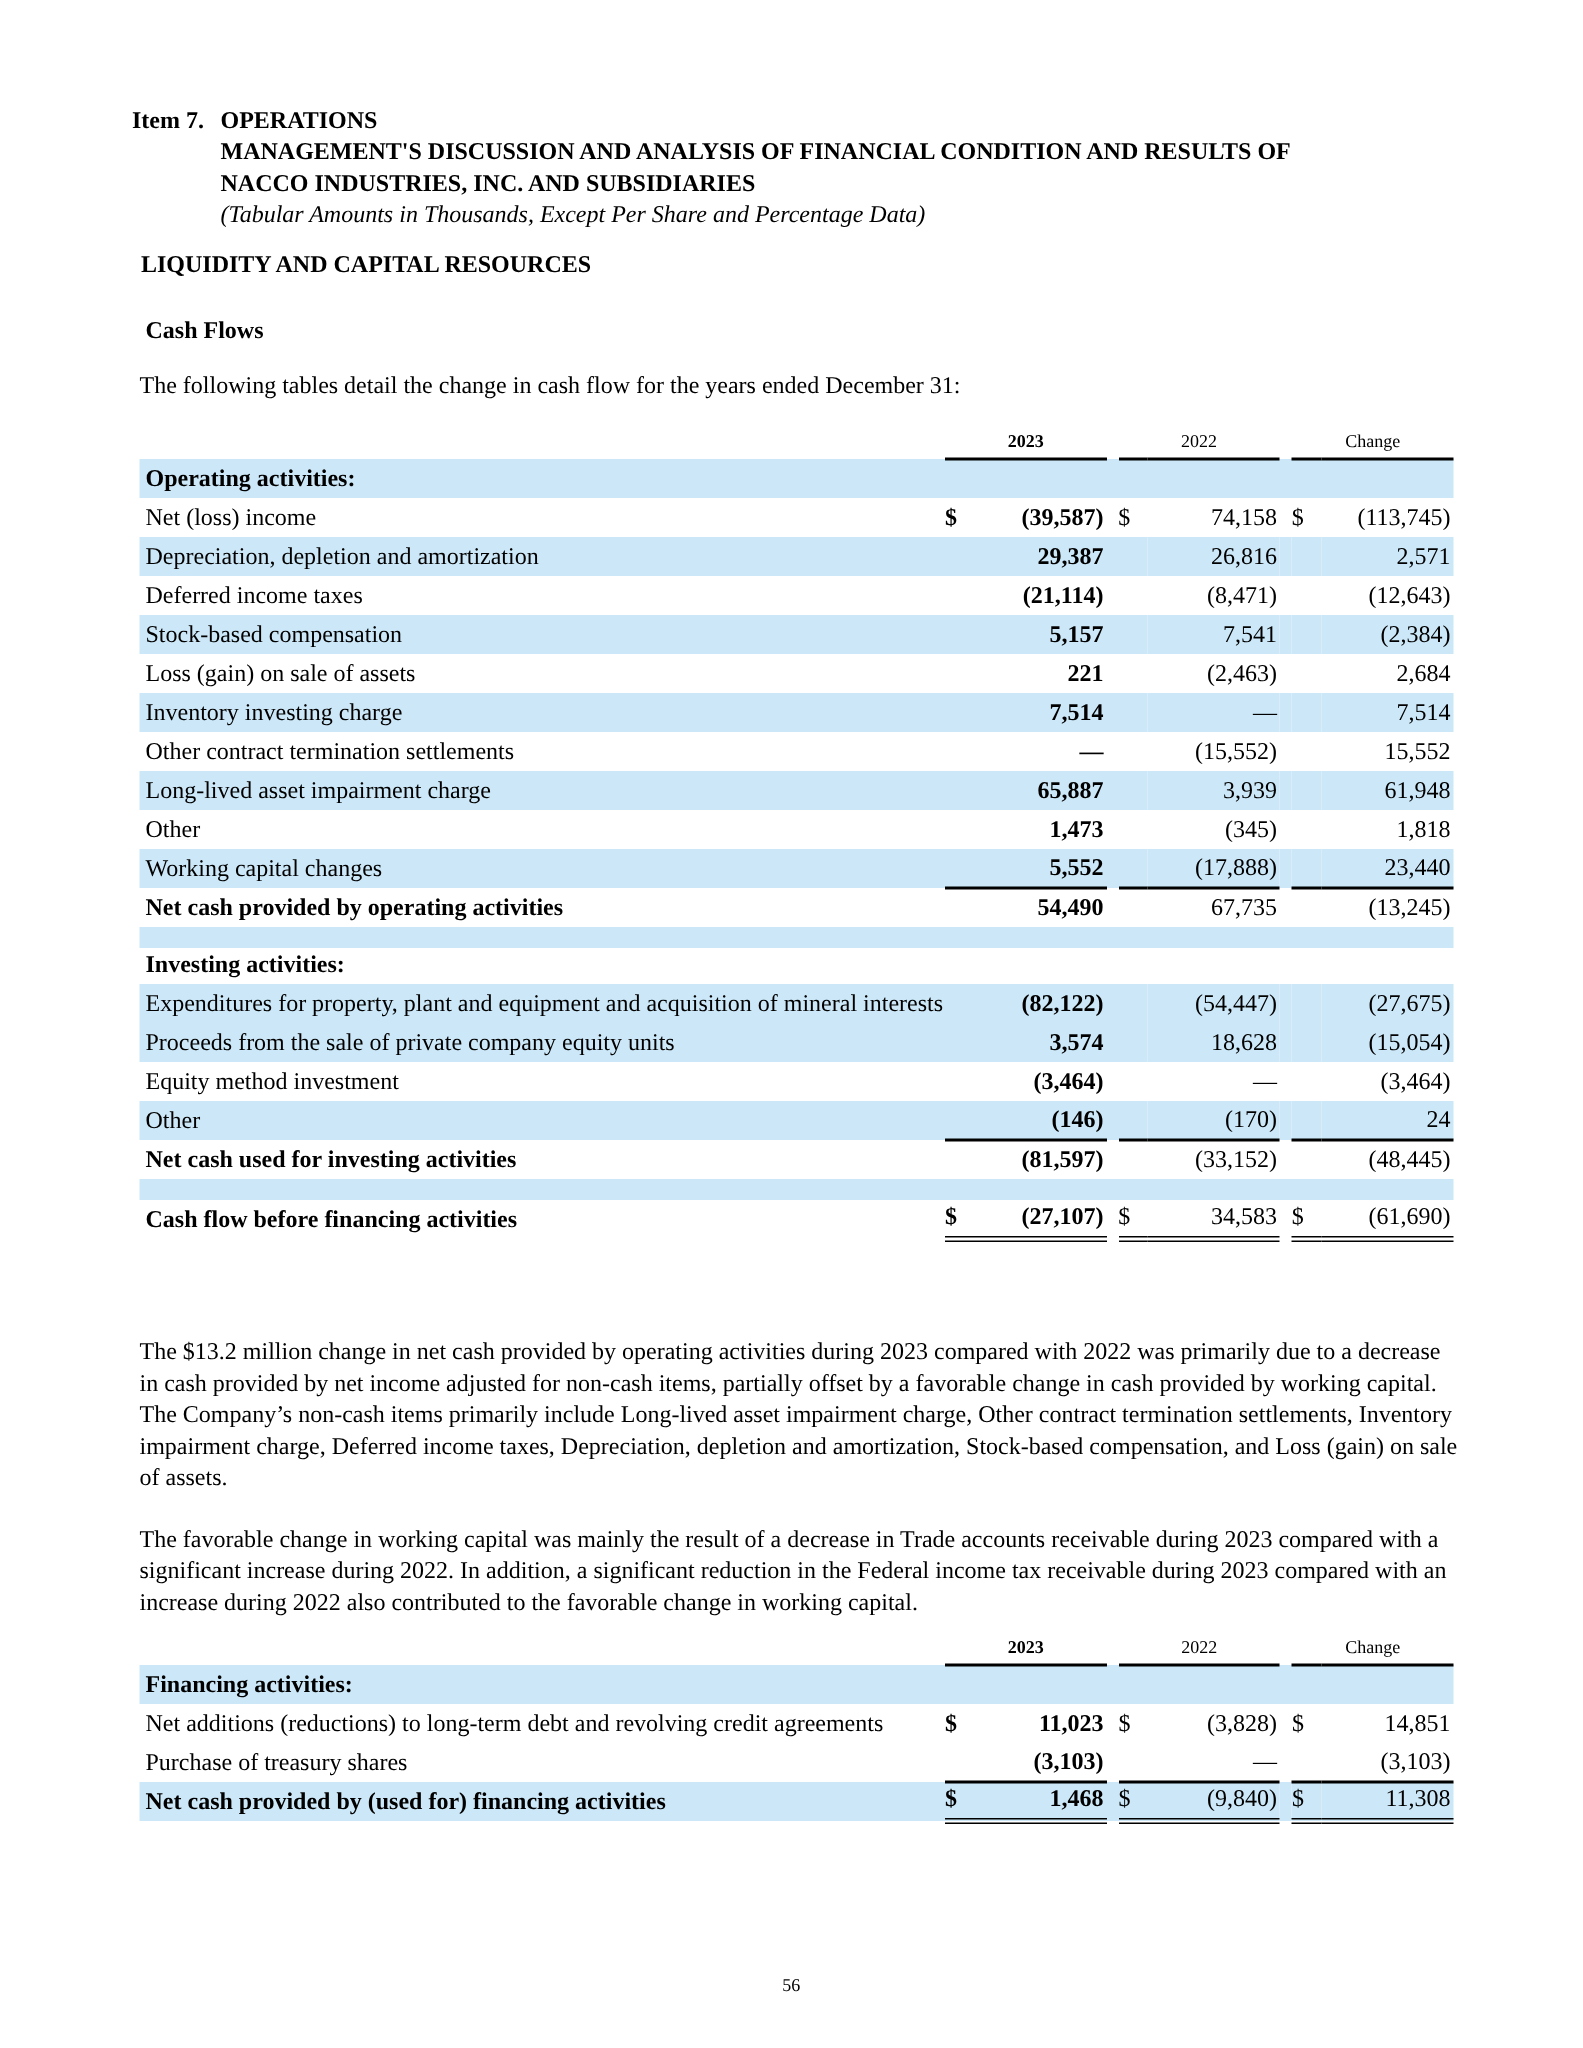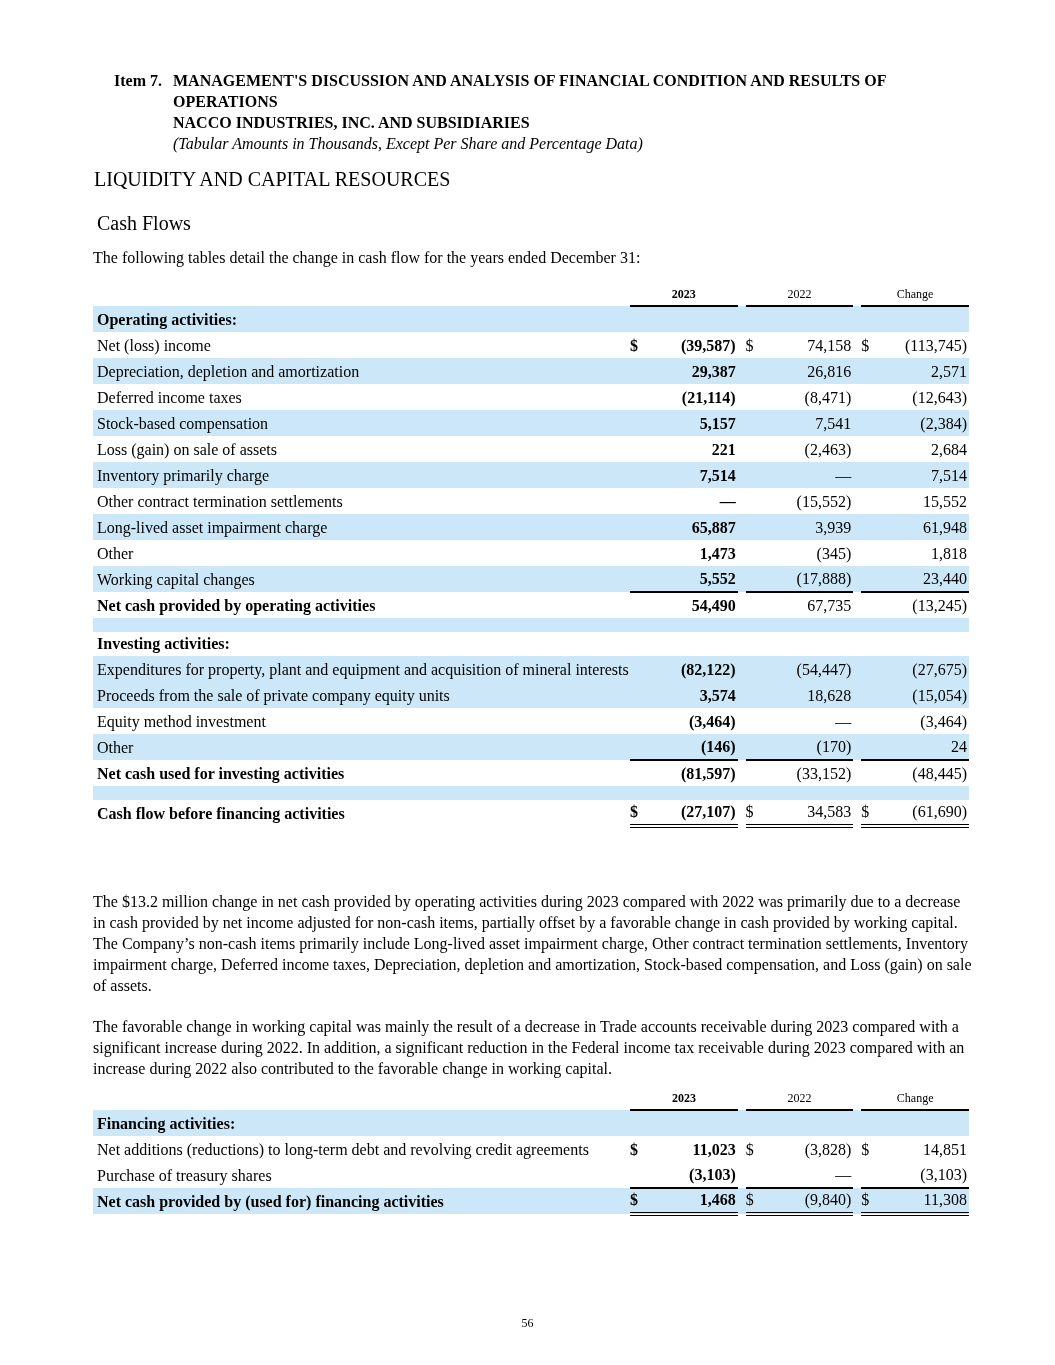--- a/index.html
+++ b/index.html
@@ -1,20 +1,20 @@
 <!DOCTYPE html>
 <html><head>
 <meta charset="utf-8">
 <style>
   html, body { margin:0; padding:0; background:#ffffff; }
   body { width:1055px; height:1365px; position:relative; font-family:"Liberation Serif", serif; color:#000; }
   .hdr { position:absolute; left:88px; top:70px; font-size:16px; line-height:21px; }
-  .hdr .row { display:flex;margin-left:26px; }
+  .hdr .row { display:flex; }
   .hdr .lbl { width:59px; font-weight:bold; }
-  .sec { position:absolute; left:94px; font-size:20px; font-weight:normal; }
+  .sec { position:absolute; left:94px; font-size:16px; font-weight:bold; }
   .para { position:absolute; left:93px; width:880px; font-size:16px; line-height:21px; }
   table.cf { position:absolute; left:93px; width:876px; border-collapse:collapse; font-size:16px; }
   table.cf td { padding:0; height:26px; vertical-align:bottom; padding-bottom:3px; box-sizing:border-box; }
   table.cf tr.shade td { background:#cce8f8; }
   td.lbl { padding-left:4px !important; width:540px; }
   td.dol { width:20px; text-align:left; }
   td.num { text-align:right; width:88px; padding-right:2px !important; }
   td.gap { width:8px; }
   .b { font-weight:bold; }
   tr.colhdr td { font-size:12px; height:22px; text-align:center; }
@@ -22,22 +22,22 @@
   .dbl { border-bottom:4px double #000; }
   .page { position:absolute; top:1316px; left:0; width:1055px; text-align:center; font-size:12px; }
 </style>
 </head>
 <body>
 
 <div class="hdr">
   <div class="row">
     <span class="lbl">Item 7.</span>
     <div class="txt">
+      <div class="b">OPERATIONS</div>
       <div class="b">MANAGEMENT'S DISCUSSION AND ANALYSIS OF FINANCIAL CONDITION AND RESULTS OF</div>
-      <div class="b">OPERATIONS</div>
       <div class="b">NACCO INDUSTRIES, INC. AND SUBSIDIARIES</div>
       <div style="font-style:italic">(Tabular Amounts in Thousands, Except Per Share and Percentage Data)</div>
     </div>
   </div>
 </div>
 
 <div class="sec" style="top:168px">LIQUIDITY AND CAPITAL RESOURCES</div>
 <div class="sec" style="top:212px;left:97px">Cash Flows</div>
 <div class="para" style="top:247px">The following tables detail the change in cash flow for the years ended December 31:</div>
 
@@ -105,21 +105,21 @@
         <td class="dol b"></td>
         <td class="num b">221</td>
         <td class="gap"></td>
         <td class="dol"></td>
         <td class="num">(2,463)</td>
         <td class="gap"></td>
         <td class="dol"></td>
         <td class="num">2,684</td>
       </tr>
       <tr class="shade">
-        <td class="lbl">Inventory primarily charge</td>
+        <td class="lbl">Inventory investing charge</td>
         <td class="dol b"></td>
         <td class="num b">7,514</td>
         <td class="gap"></td>
         <td class="dol"></td>
         <td class="num">—</td>
         <td class="gap"></td>
         <td class="dol"></td>
         <td class="num">7,514</td>
       </tr>
       <tr>

